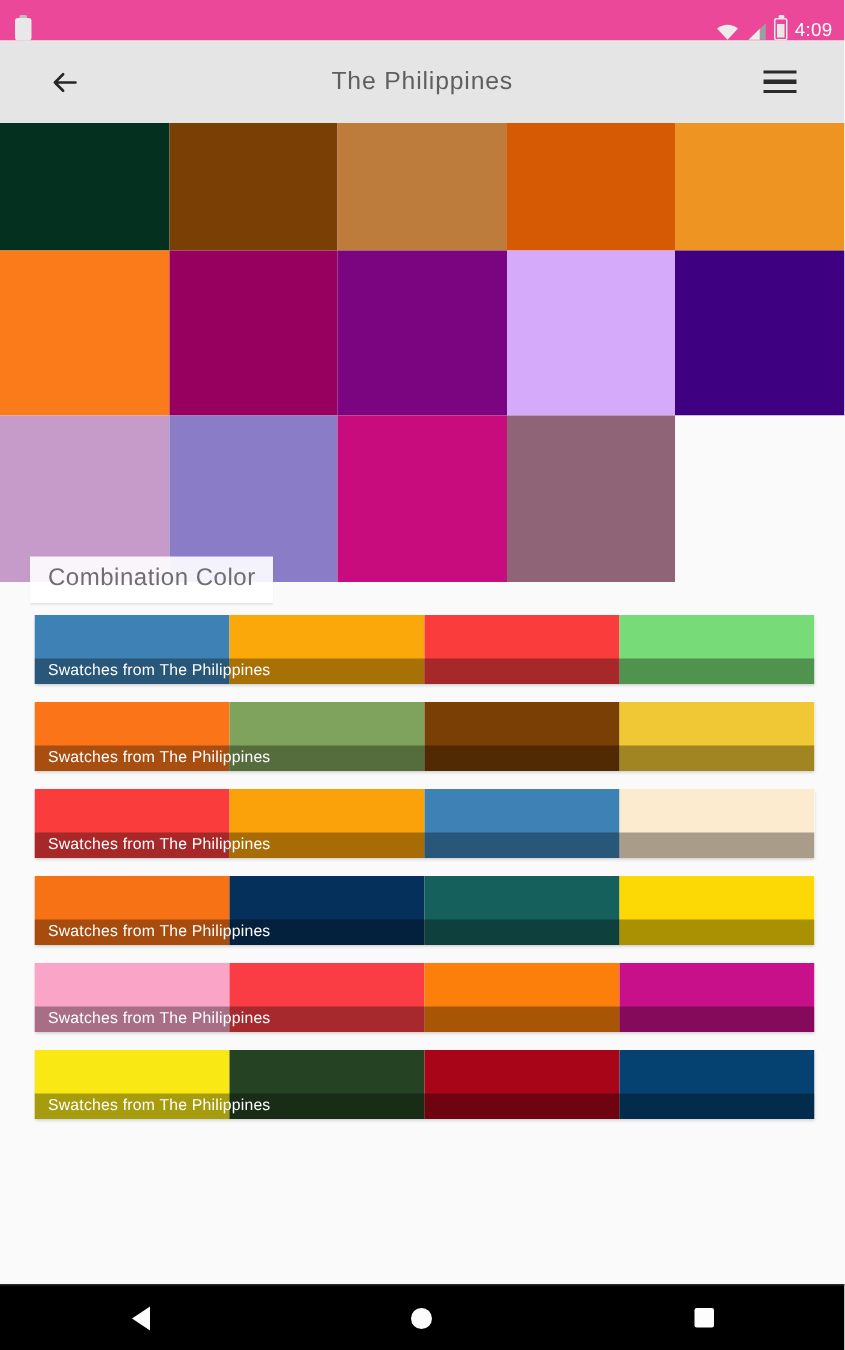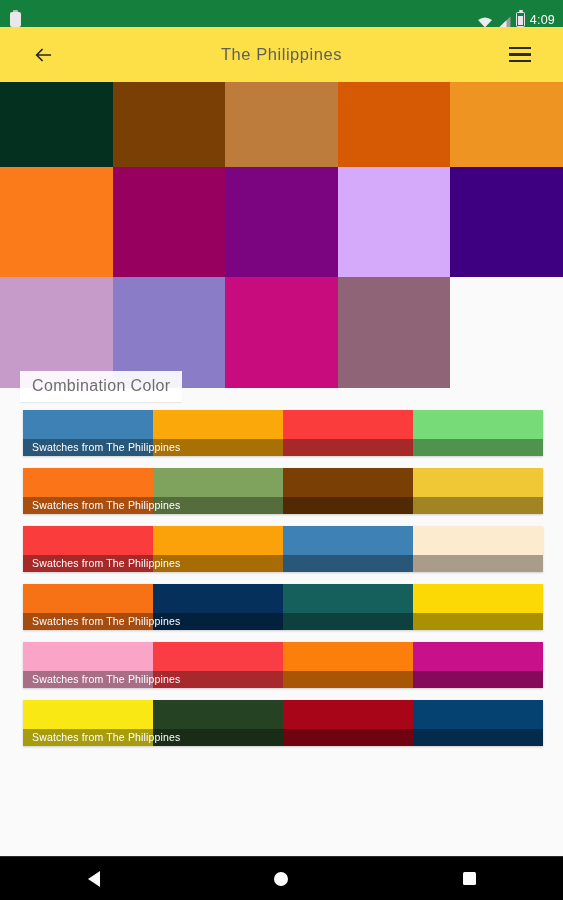--- a/index.html
+++ b/index.html
@@ -6,21 +6,21 @@
   html, body {
     width: 563px; height: 900px;
     font-family: "Liberation Sans", sans-serif;
     background: #fafafa;
     overflow: hidden;
   }
   #app { position: relative; width: 563px; height: 900px; background: #fafafa; }
 
   
   .statusbar {
-    height: 27px; background: #15803d;
+    height: 27px; background: #ec4899;
     display: flex; align-items: center;
     padding: 12px 8px 0 10px;
     color: #ffffff;
   }
   .sb-left { display: flex; align-items: center; gap: 8px; flex: 1; }
   .sb-right { display: flex; align-items: center; gap: 5px; }
   .clip-icon { width: 11px; height: 15px; position: relative; }
   .clip-icon .body {
     position: absolute; inset: 0;
     background: #e8e8e8; border-radius: 2px;
@@ -40,21 +40,21 @@
     width: 4px; height: 2px; background: #e8e8e8; border-radius: 1px;
   }
   .batt-icon .fill {
     position: absolute; left: 0.8px; right: 0.8px; bottom: 0.8px;
     height: 72%; background: #e8e8e8;
   }
   .sb-time { font-size: 12.5px; letter-spacing: .2px; font-weight: 400; }
 
   
   .appbar {
-    height: 55px; background: #fde047;
+    height: 55px; background: #e5e5e5;
     display: flex; align-items: center;
     padding: 0 26px;
     position: relative;
   }
   .icon-btn {
     width: 34px; height: 34px;
     display: flex; align-items: center; justify-content: center;
     cursor: pointer; background: none; border: none;
   }
   .appbar-title {

